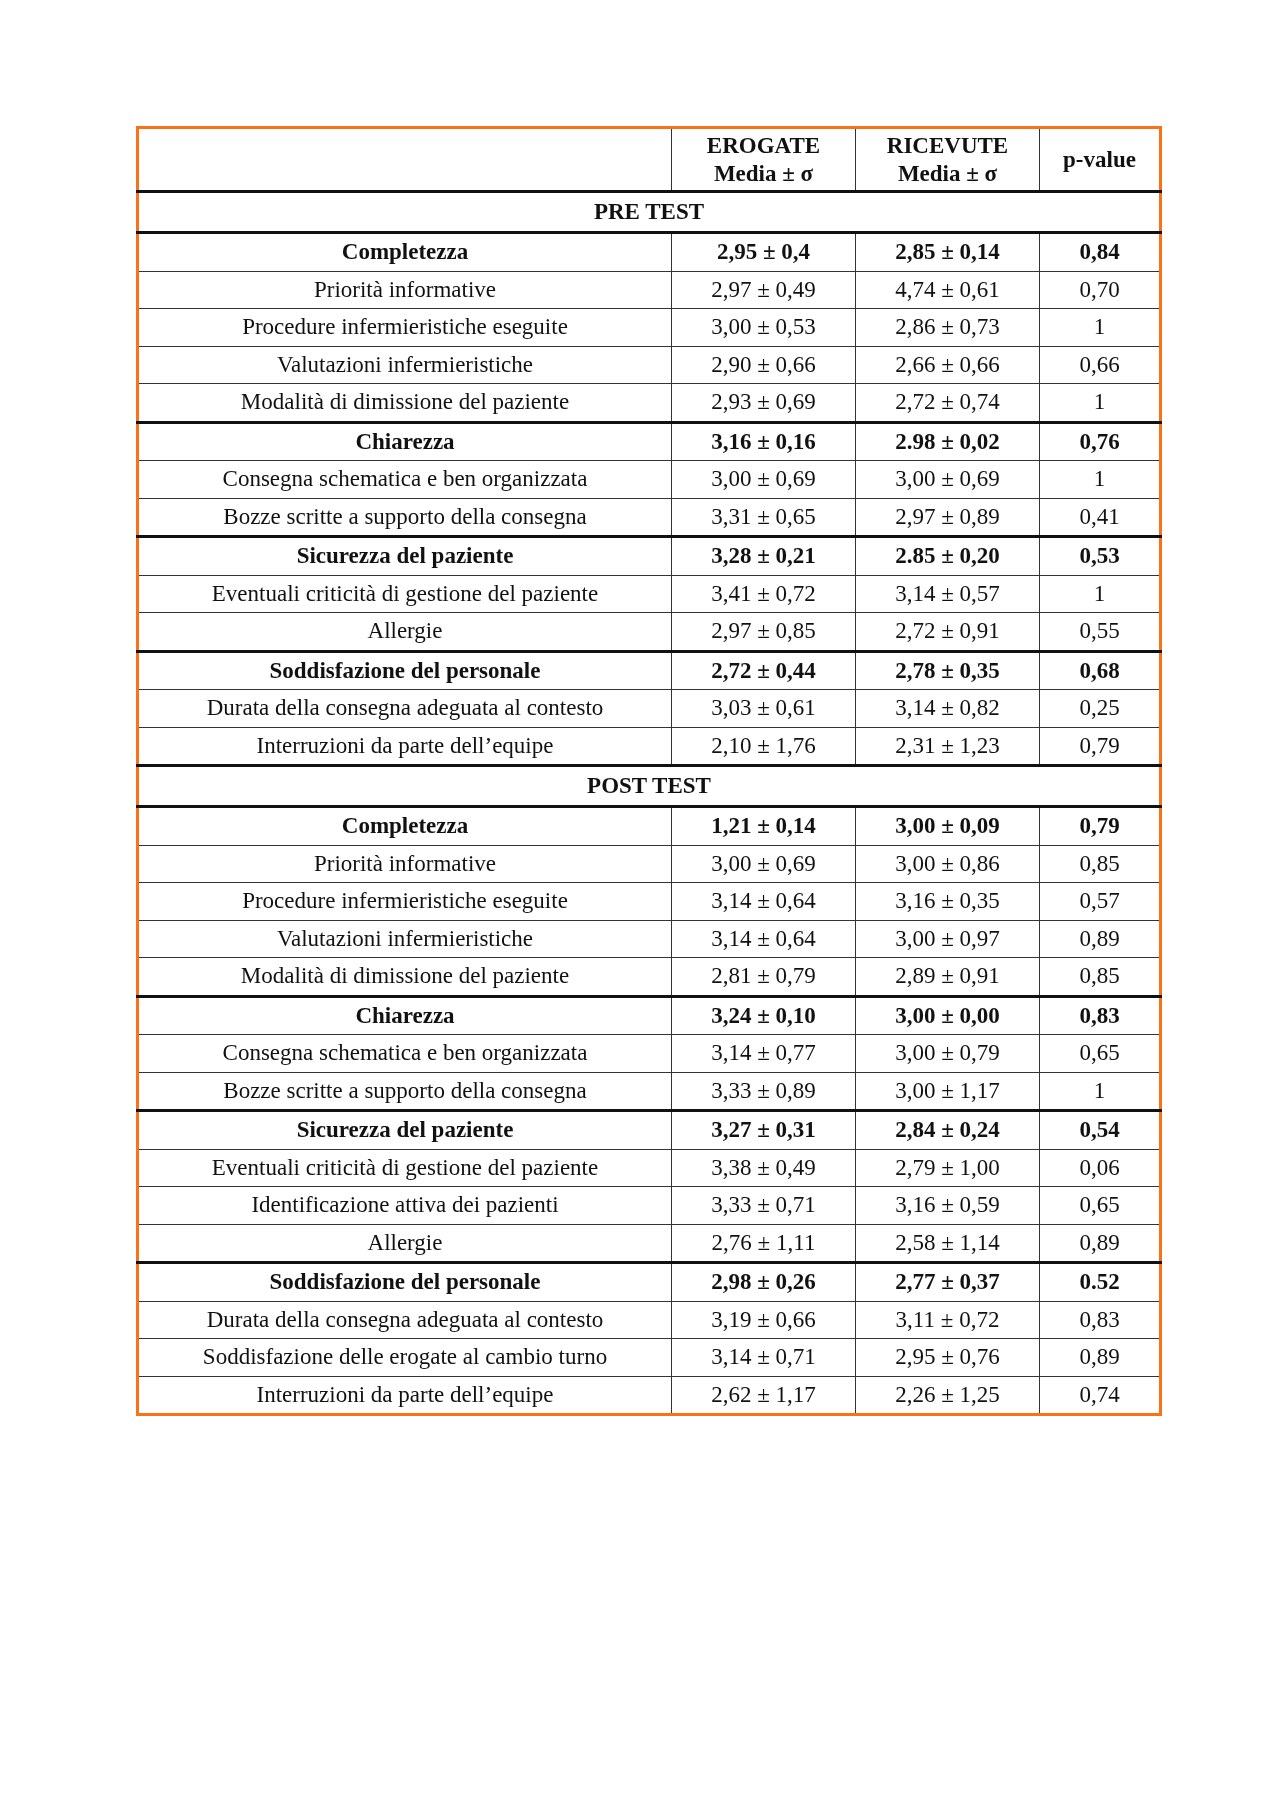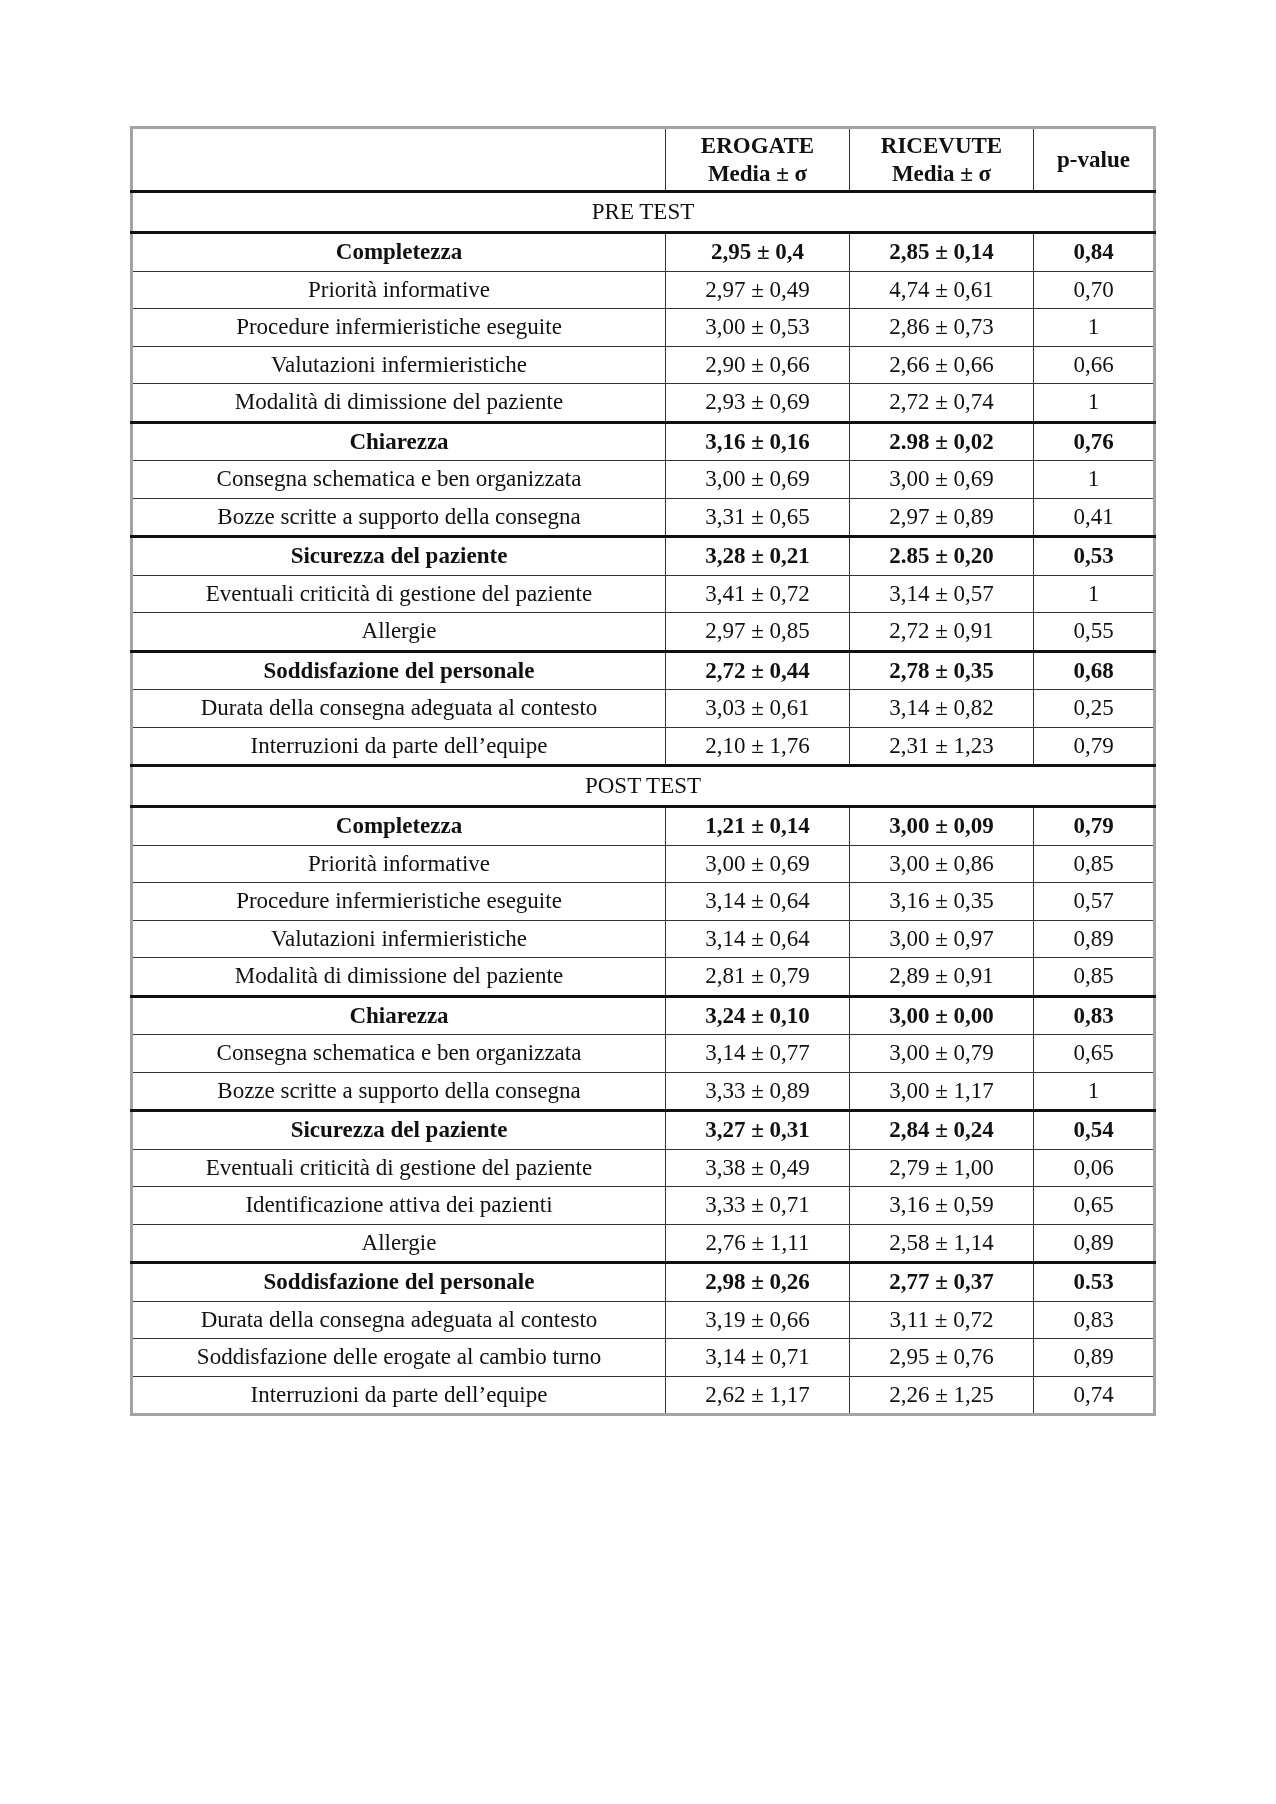--- a/index.html
+++ b/index.html
@@ -1,24 +1,24 @@
 <!DOCTYPE html>
 <html><head>
 <meta charset="utf-8">
 <style>
   html, body { margin: 0; padding: 0; background: #ffffff; }
   body { width: 1276px; height: 1804px; position: relative; overflow: hidden;
          font-family: "Liberation Serif", "DejaVu Serif", serif; color: #111; }
-  table { position: absolute; left: 130px; top: 126px; width: 1023px;
-          border-collapse: collapse; border: 3px solid #a3a3a3; table-layout: fixed; }
+  table { position: absolute; left: 136px; top: 126px; width: 1023px;
+          border-collapse: collapse; border: 3px solid #f97316; table-layout: fixed; }
   col.c0 { width: 534px; } col.c1 { width: 184px; } col.c2 { width: 184px; } col.c3 { width: 121px; }
   td, th { border: 1px solid #333; text-align: center; vertical-align: middle;
            font-size: 23px; padding: 0; height: 36.5px; line-height: 26px; font-weight: normal; }
   thead th { height: 61px; font-weight: bold; font-size: 23px; line-height: 28px; }
-  tr.section td { font-weight: normal; font-size: 23px; height: 38px; border-top: 3px solid #111; border-bottom: 3px solid #111; }
+  tr.section td { font-weight: bold; font-size: 23px; height: 38px; border-top: 3px solid #111; border-bottom: 3px solid #111; }
   tr.group td { font-weight: bold; border-top: 3px solid #111; text-align: center; }
   thead tr th { border-bottom: 3px solid #111; }
 </style>
 </head>
 <body>
 
 <table>
   <colgroup>
       <col class="c0">
       <col class="c1">
@@ -199,21 +199,21 @@
       <tr>
         <td>Allergie</td>
         <td>2,76 ± 1,11</td>
         <td>2,58 ± 1,14</td>
         <td>0,89</td>
       </tr>
       <tr class="group">
         <td>Soddisfazione del personale</td>
         <td>2,98 ± 0,26</td>
         <td>2,77 ± 0,37</td>
-        <td>0.53</td>
+        <td>0.52</td>
       </tr>
       <tr>
         <td>Durata della consegna adeguata al contesto</td>
         <td>3,19 ± 0,66</td>
         <td>3,11 ± 0,72</td>
         <td>0,83</td>
       </tr>
       <tr>
         <td>Soddisfazione delle erogate al cambio turno</td>
         <td>3,14 ± 0,71</td>

